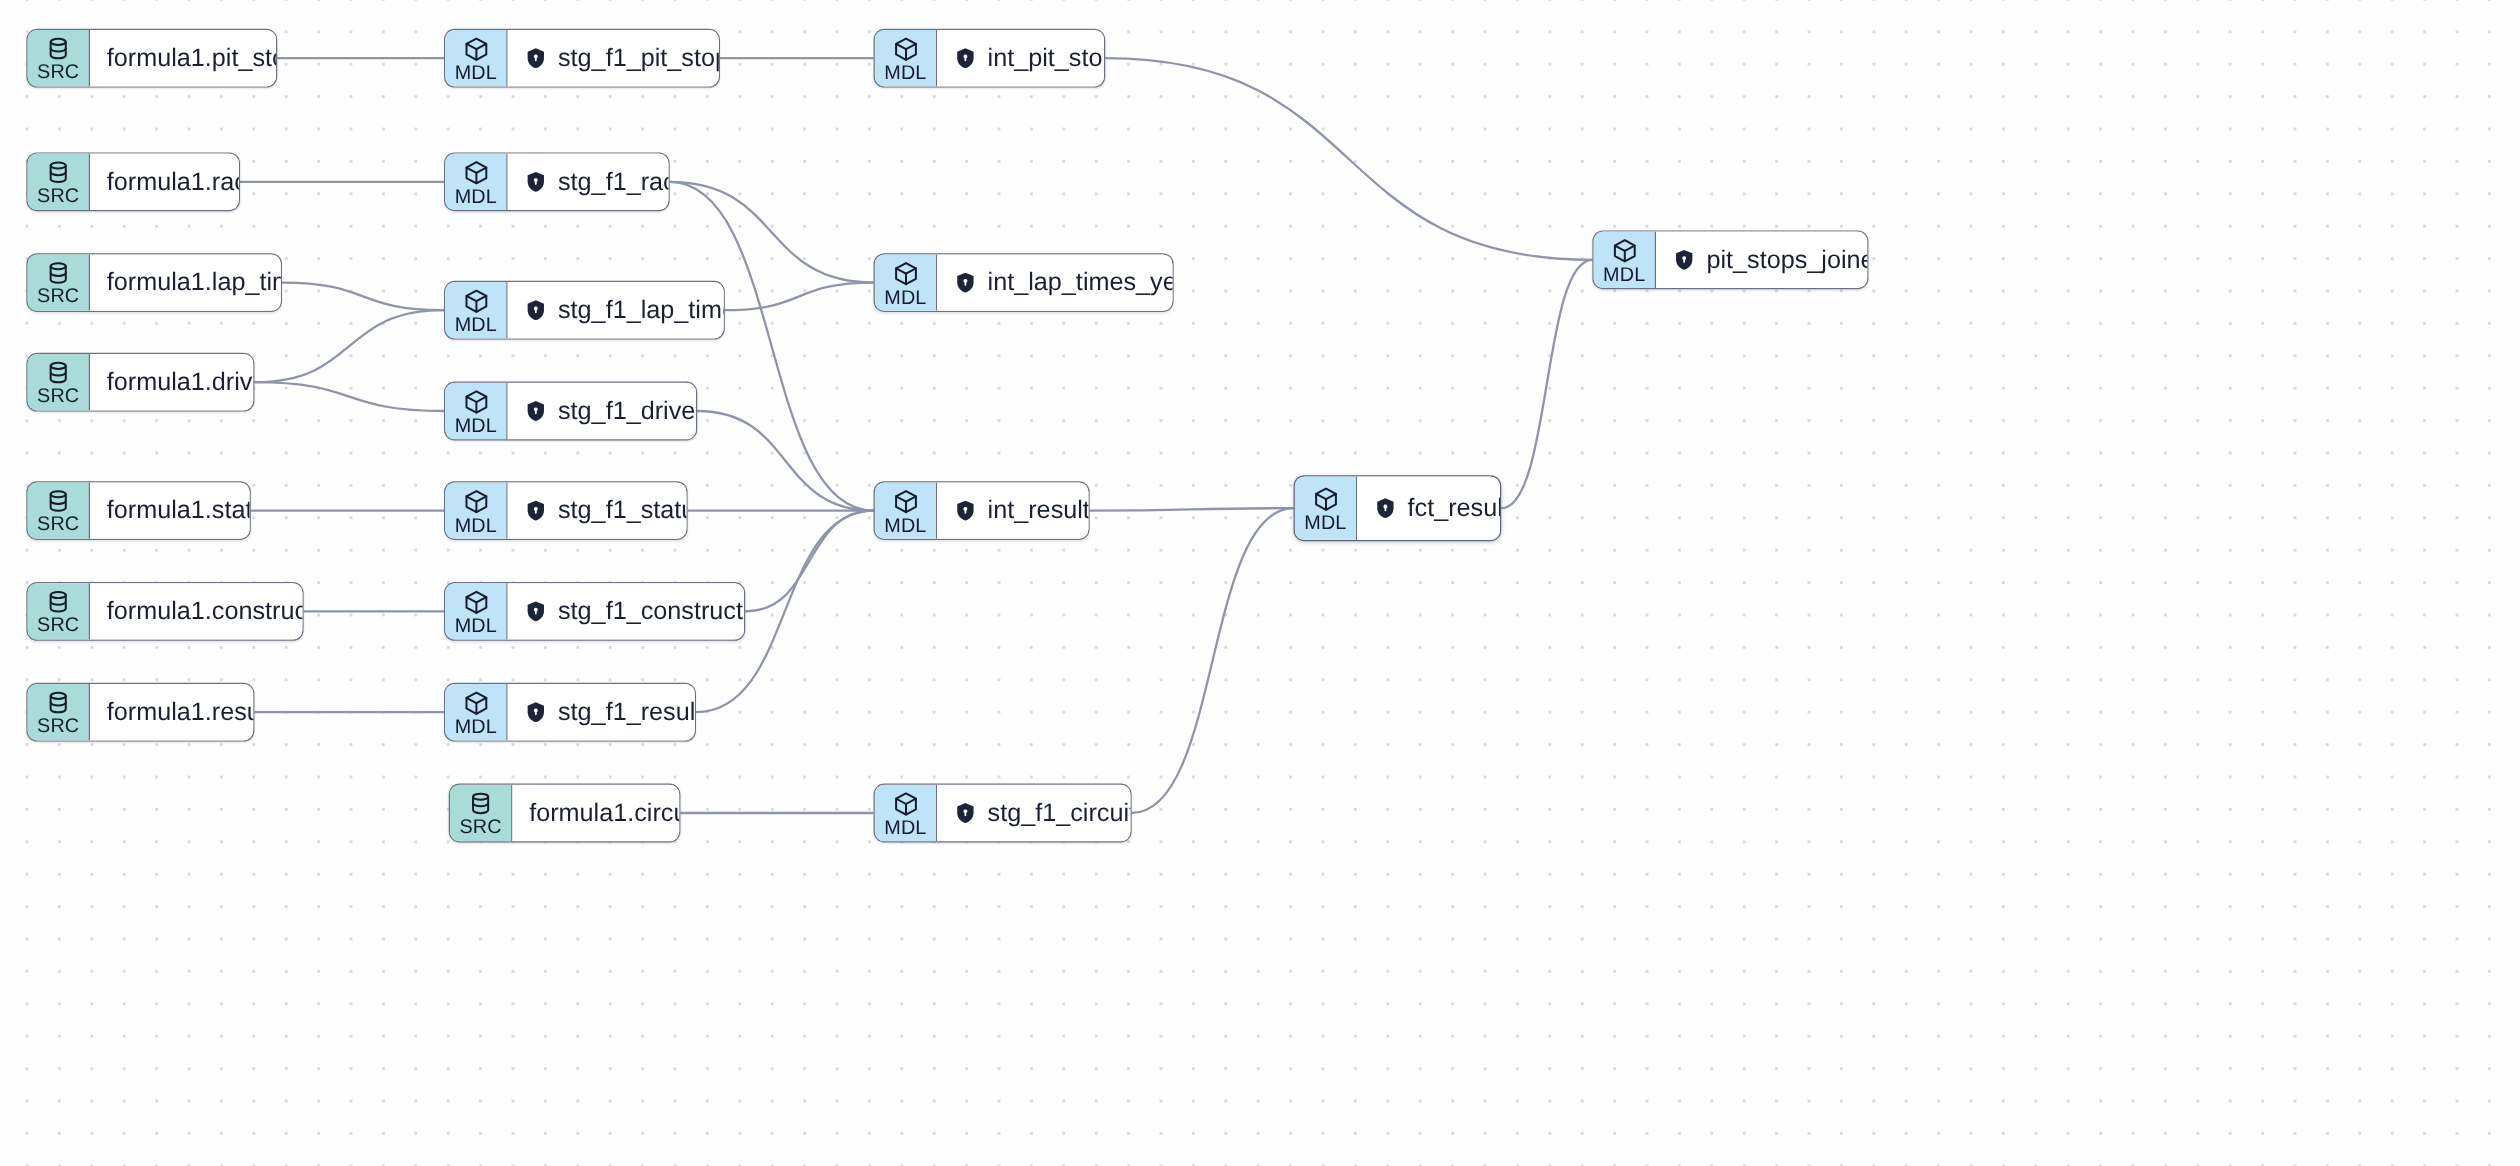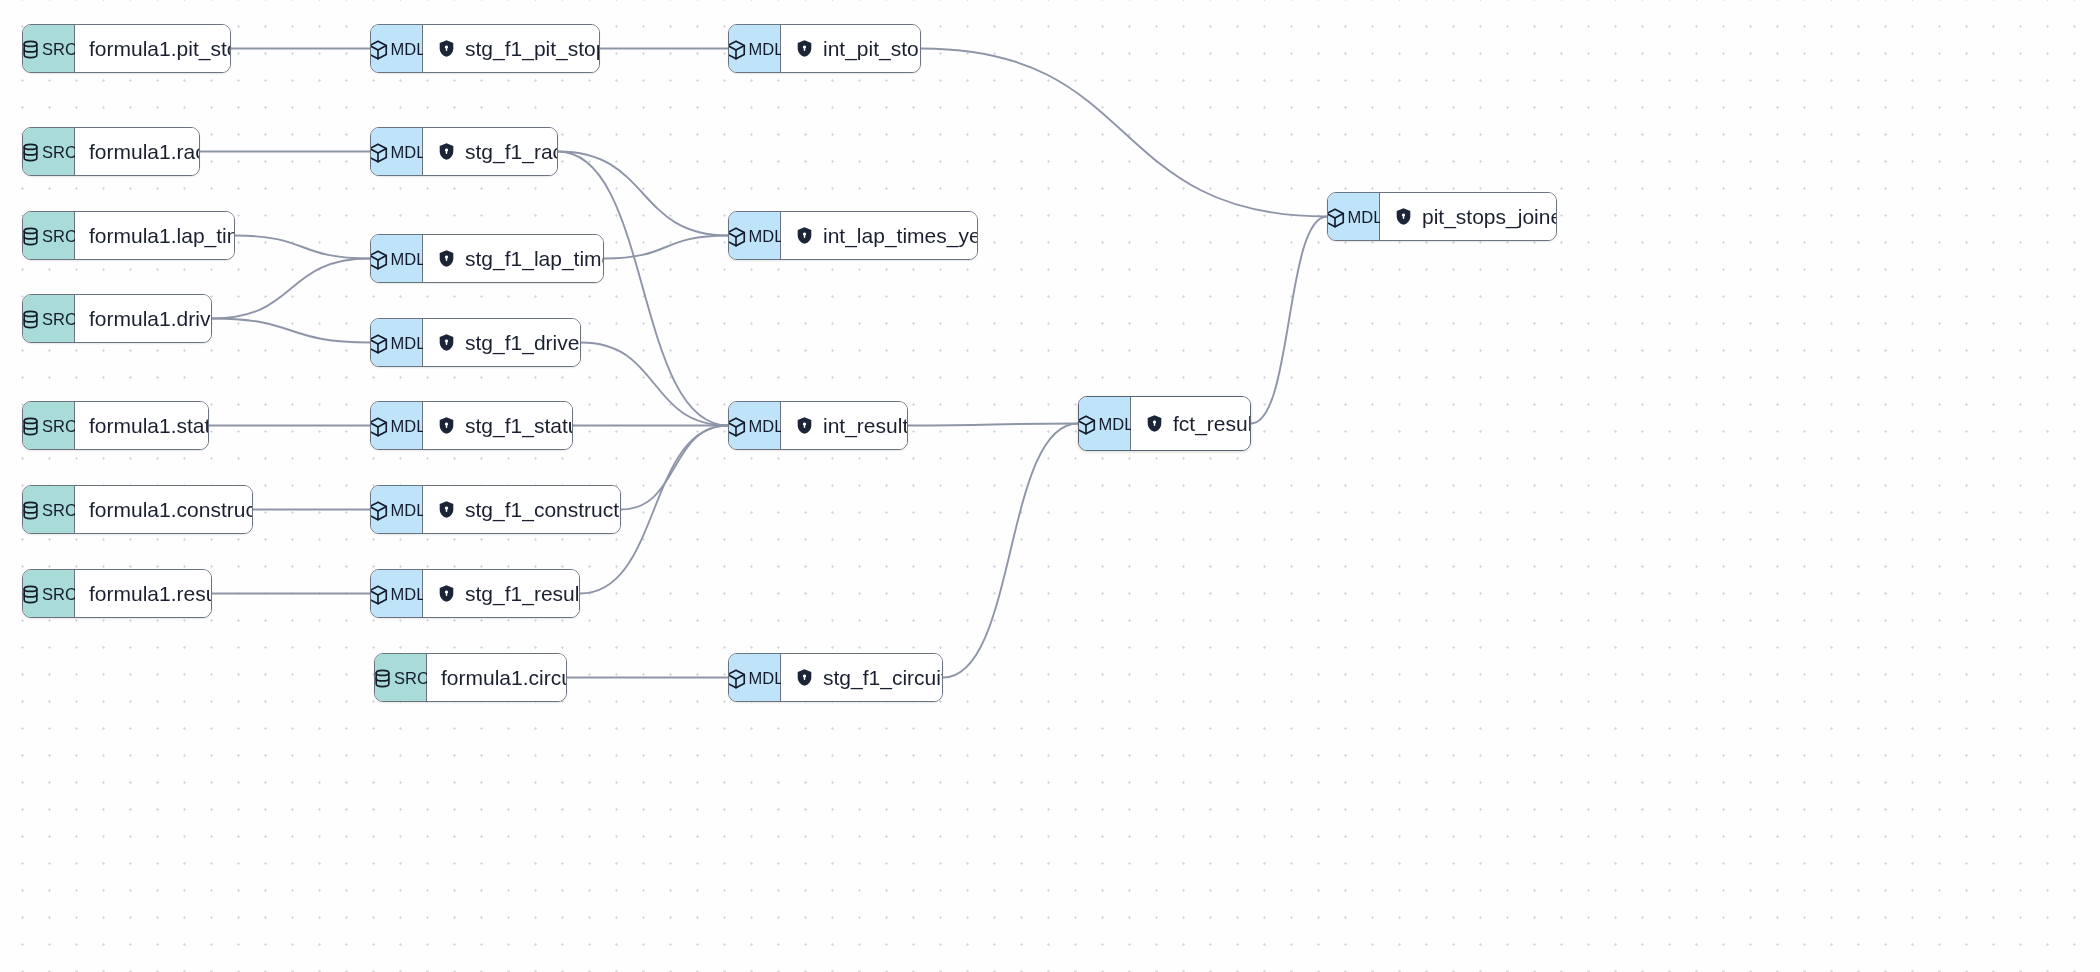--- a/index.html
+++ b/index.html
@@ -41,21 +41,21 @@
     border: 1.6px solid #6b7280;
     border-radius: 9px;
     background: #ffffff;
     box-shadow: 0 1px 1.5px rgba(20,25,45,0.10);
     overflow: hidden;
   }
   .node-badge {
     flex: 0 0 auto;
     width: 52px;
     display: flex;
-    flex-direction: row;
+    flex-direction: column;
     align-items: center;
     justify-content: center;
     gap: 1px;
     border-right: 1.6px solid #6b7280;
     box-sizing: border-box;
     padding-top: 2px;
   }
   .node-badge.src { background: #a9dcd8; }
   .node-badge.mdl { background: #bfe3f8; }
   .node-badge .badge-icon {

